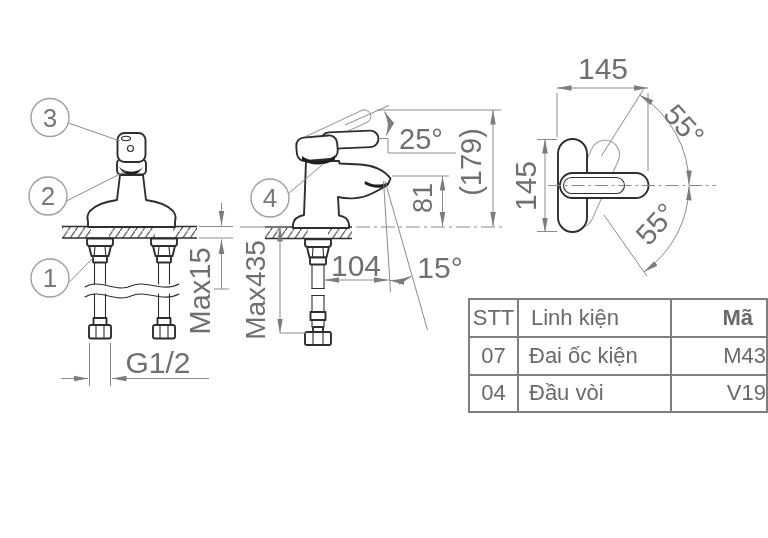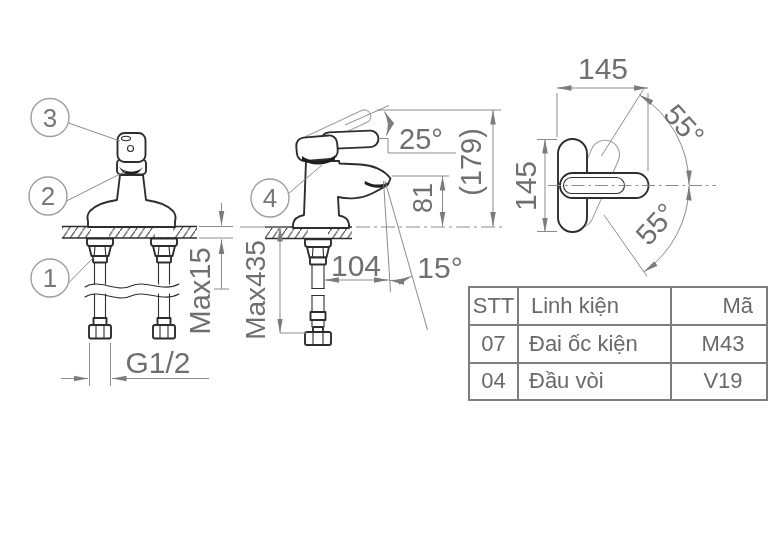--- a/index.html
+++ b/index.html
@@ -11,29 +11,29 @@
   .thin{fill:none;stroke:#2e2e2e;stroke-width:1.1;stroke-linecap:round;}
   .cnt{stroke:#2e2e2e;stroke-width:1.5;fill:none;}
   .dim{stroke:#8b8b8b;stroke-width:1;fill:none;}
   .ghost{fill:none;stroke:#a0a0a0;stroke-width:1.1;}
   .dark{fill:#1f1f1f;stroke:none;}
   .dimtxt{fill:#6f6f6f;font-size:29px;}
   .dimtxt.s27{font-size:27px;} .dimtxt.s28{font-size:28px;} .dimtxt.s30{font-size:30px;}
   .ctxt{fill:#787878;font-size:26px;}
   .callout{fill:#ffffff;stroke:#9e9e9e;stroke-width:1.4;}
   
-  .ptable{position:absolute;left:468px;top:286px;width:267px;}
+  .ptable{position:absolute;left:468px;top:298px;width:267px;}
   .ptable table{width:100%;border-collapse:collapse;table-layout:fixed;}
   .ptable td{border:2px solid #7e7e7e;height:35.8px;font-size:22px;color:#696969;
              padding:0;white-space:nowrap;overflow:hidden;}
   .ptable .c-stt{width:47px;text-align:center;}
   .ptable .c-part{width:139px;text-align:left;padding-left:10px;}
-  .ptable .c-code{width:81px;text-align:center;padding-left:8px;}
+  .ptable .c-code{width:81px;text-align:right;padding-left:8px;}
   .ptable .hd .c-part{padding-left:12px;}
-  .ptable .hd .c-code{text-align:right;padding-right:13px;padding-left:0;}
+  .ptable .hd .c-code{text-align:right;padding-right:13px;padding-left:0;font-weight:bold;}
 </style>
 </head>
 <body>
 
 <div id="stage">
 <svg width="768" height="538" viewBox="0 0 768 538">
   <defs>
     <marker id="arw" orient="auto-start-reverse" markerUnits="userSpaceOnUse" markerWidth="15" markerHeight="7" refX="14.5" refY="3.2">
       <path d="M0,0.4 L14.5,3.2 L0,6 Z" fill="#7c7c7c"></path>
     </marker>

